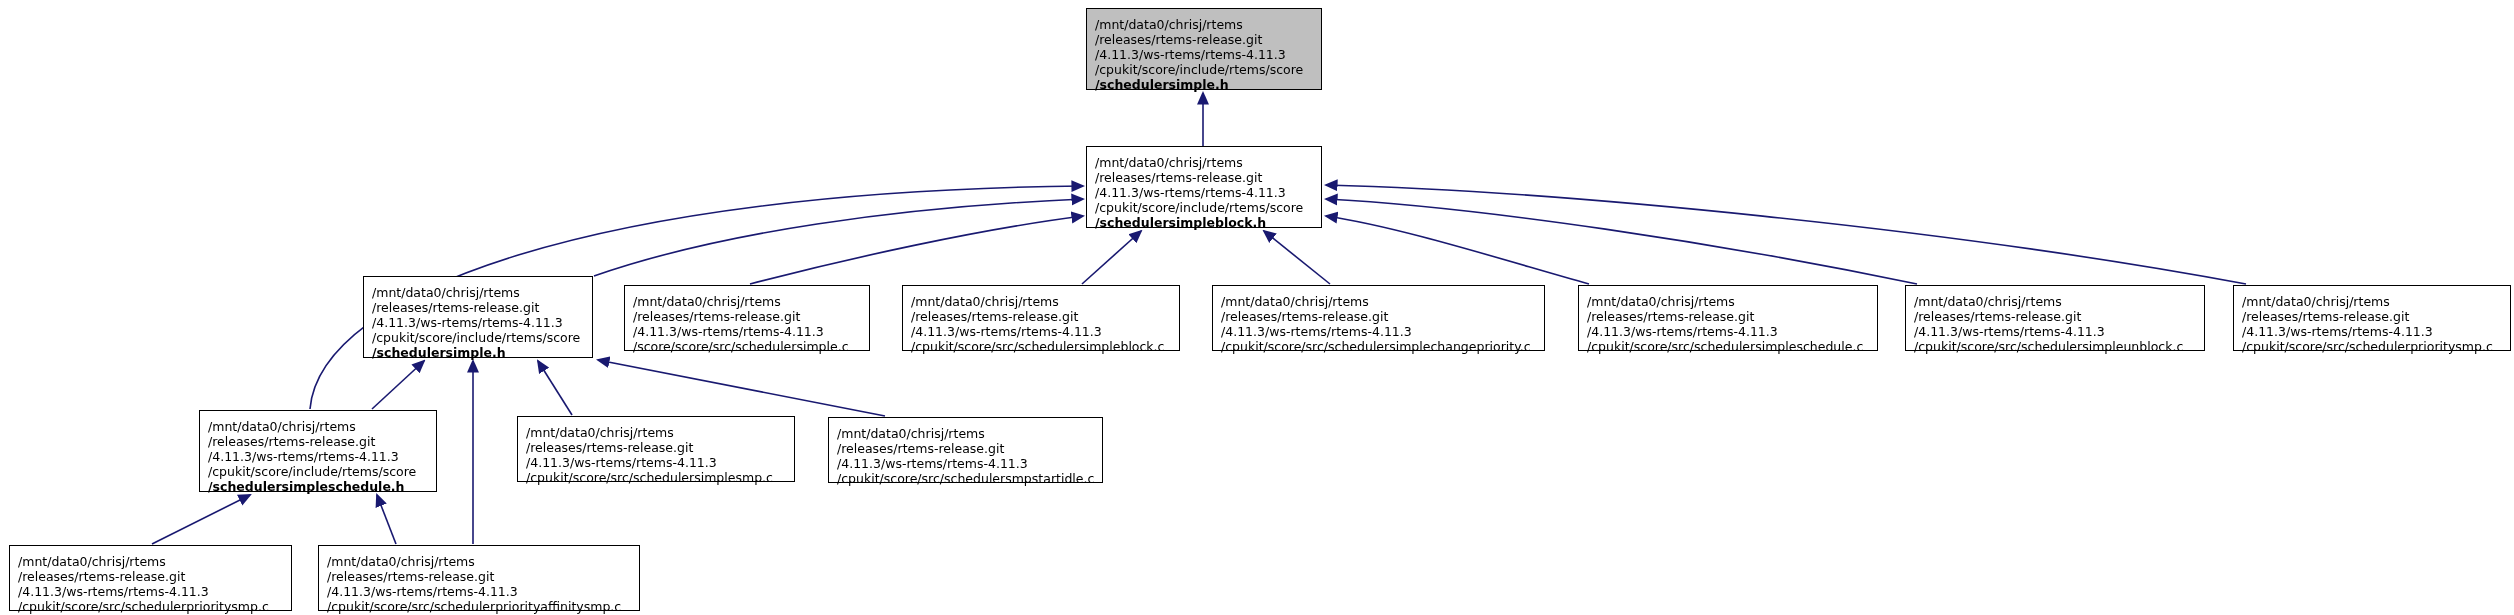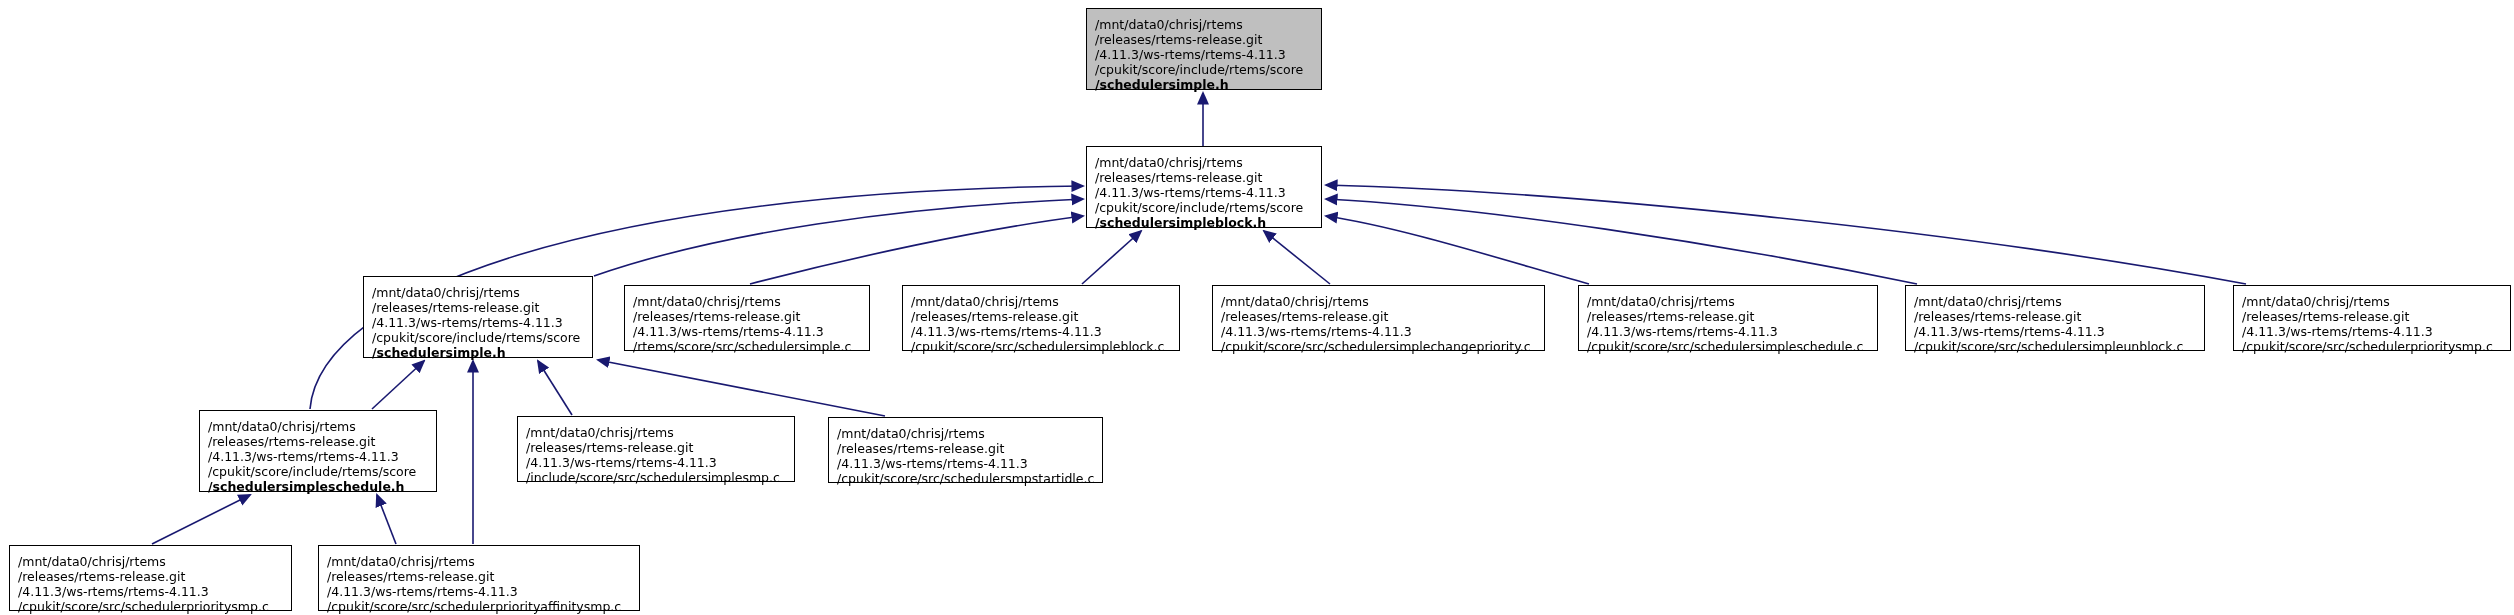--- a/index.html
+++ b/index.html
@@ -74,21 +74,21 @@
         <div class="line">/mnt/data0/chrisj/rtems</div>
         <div class="line">/releases/rtems-release.git</div>
         <div class="line">/4.11.3/ws-rtems/rtems-4.11.3</div>
         <div class="line">/cpukit/score/include/rtems/score</div>
         <div class="line center">/schedulersimple.h</div>
       </div>
       <div class="node" style="left: 624px; top: 285px; width: 246px; height: 66px;">
         <div class="line">/mnt/data0/chrisj/rtems</div>
         <div class="line">/releases/rtems-release.git</div>
         <div class="line">/4.11.3/ws-rtems/rtems-4.11.3</div>
-        <div class="line">/rtems/score/src/schedulersimple.c</div>
+        <div class="line">/score/score/src/schedulersimple.c</div>
       </div>
       <div class="node" style="left: 902px; top: 285px; width: 278px; height: 66px;">
         <div class="line">/mnt/data0/chrisj/rtems</div>
         <div class="line">/releases/rtems-release.git</div>
         <div class="line">/4.11.3/ws-rtems/rtems-4.11.3</div>
         <div class="line">/cpukit/score/src/schedulersimpleblock.c</div>
       </div>
       <div class="node" style="left: 1212px; top: 285px; width: 333px; height: 66px;">
         <div class="line">/mnt/data0/chrisj/rtems</div>
         <div class="line">/releases/rtems-release.git</div>
@@ -117,21 +117,21 @@
         <div class="line">/mnt/data0/chrisj/rtems</div>
         <div class="line">/releases/rtems-release.git</div>
         <div class="line">/4.11.3/ws-rtems/rtems-4.11.3</div>
         <div class="line">/cpukit/score/include/rtems/score</div>
         <div class="line center">/schedulersimpleschedule.h</div>
       </div>
       <div class="node" style="left: 517px; top: 416px; width: 278px; height: 66px;">
         <div class="line">/mnt/data0/chrisj/rtems</div>
         <div class="line">/releases/rtems-release.git</div>
         <div class="line">/4.11.3/ws-rtems/rtems-4.11.3</div>
-        <div class="line">/include/score/src/schedulersimplesmp.c</div>
+        <div class="line">/cpukit/score/src/schedulersimplesmp.c</div>
       </div>
       <div class="node" style="left: 828px; top: 417px; width: 275px; height: 66px;">
         <div class="line">/mnt/data0/chrisj/rtems</div>
         <div class="line">/releases/rtems-release.git</div>
         <div class="line">/4.11.3/ws-rtems/rtems-4.11.3</div>
         <div class="line">/cpukit/score/src/schedulersmpstartidle.c</div>
       </div>
       <div class="node" style="left: 9px; top: 545px; width: 283px; height: 66px;">
         <div class="line">/mnt/data0/chrisj/rtems</div>
         <div class="line">/releases/rtems-release.git</div>

